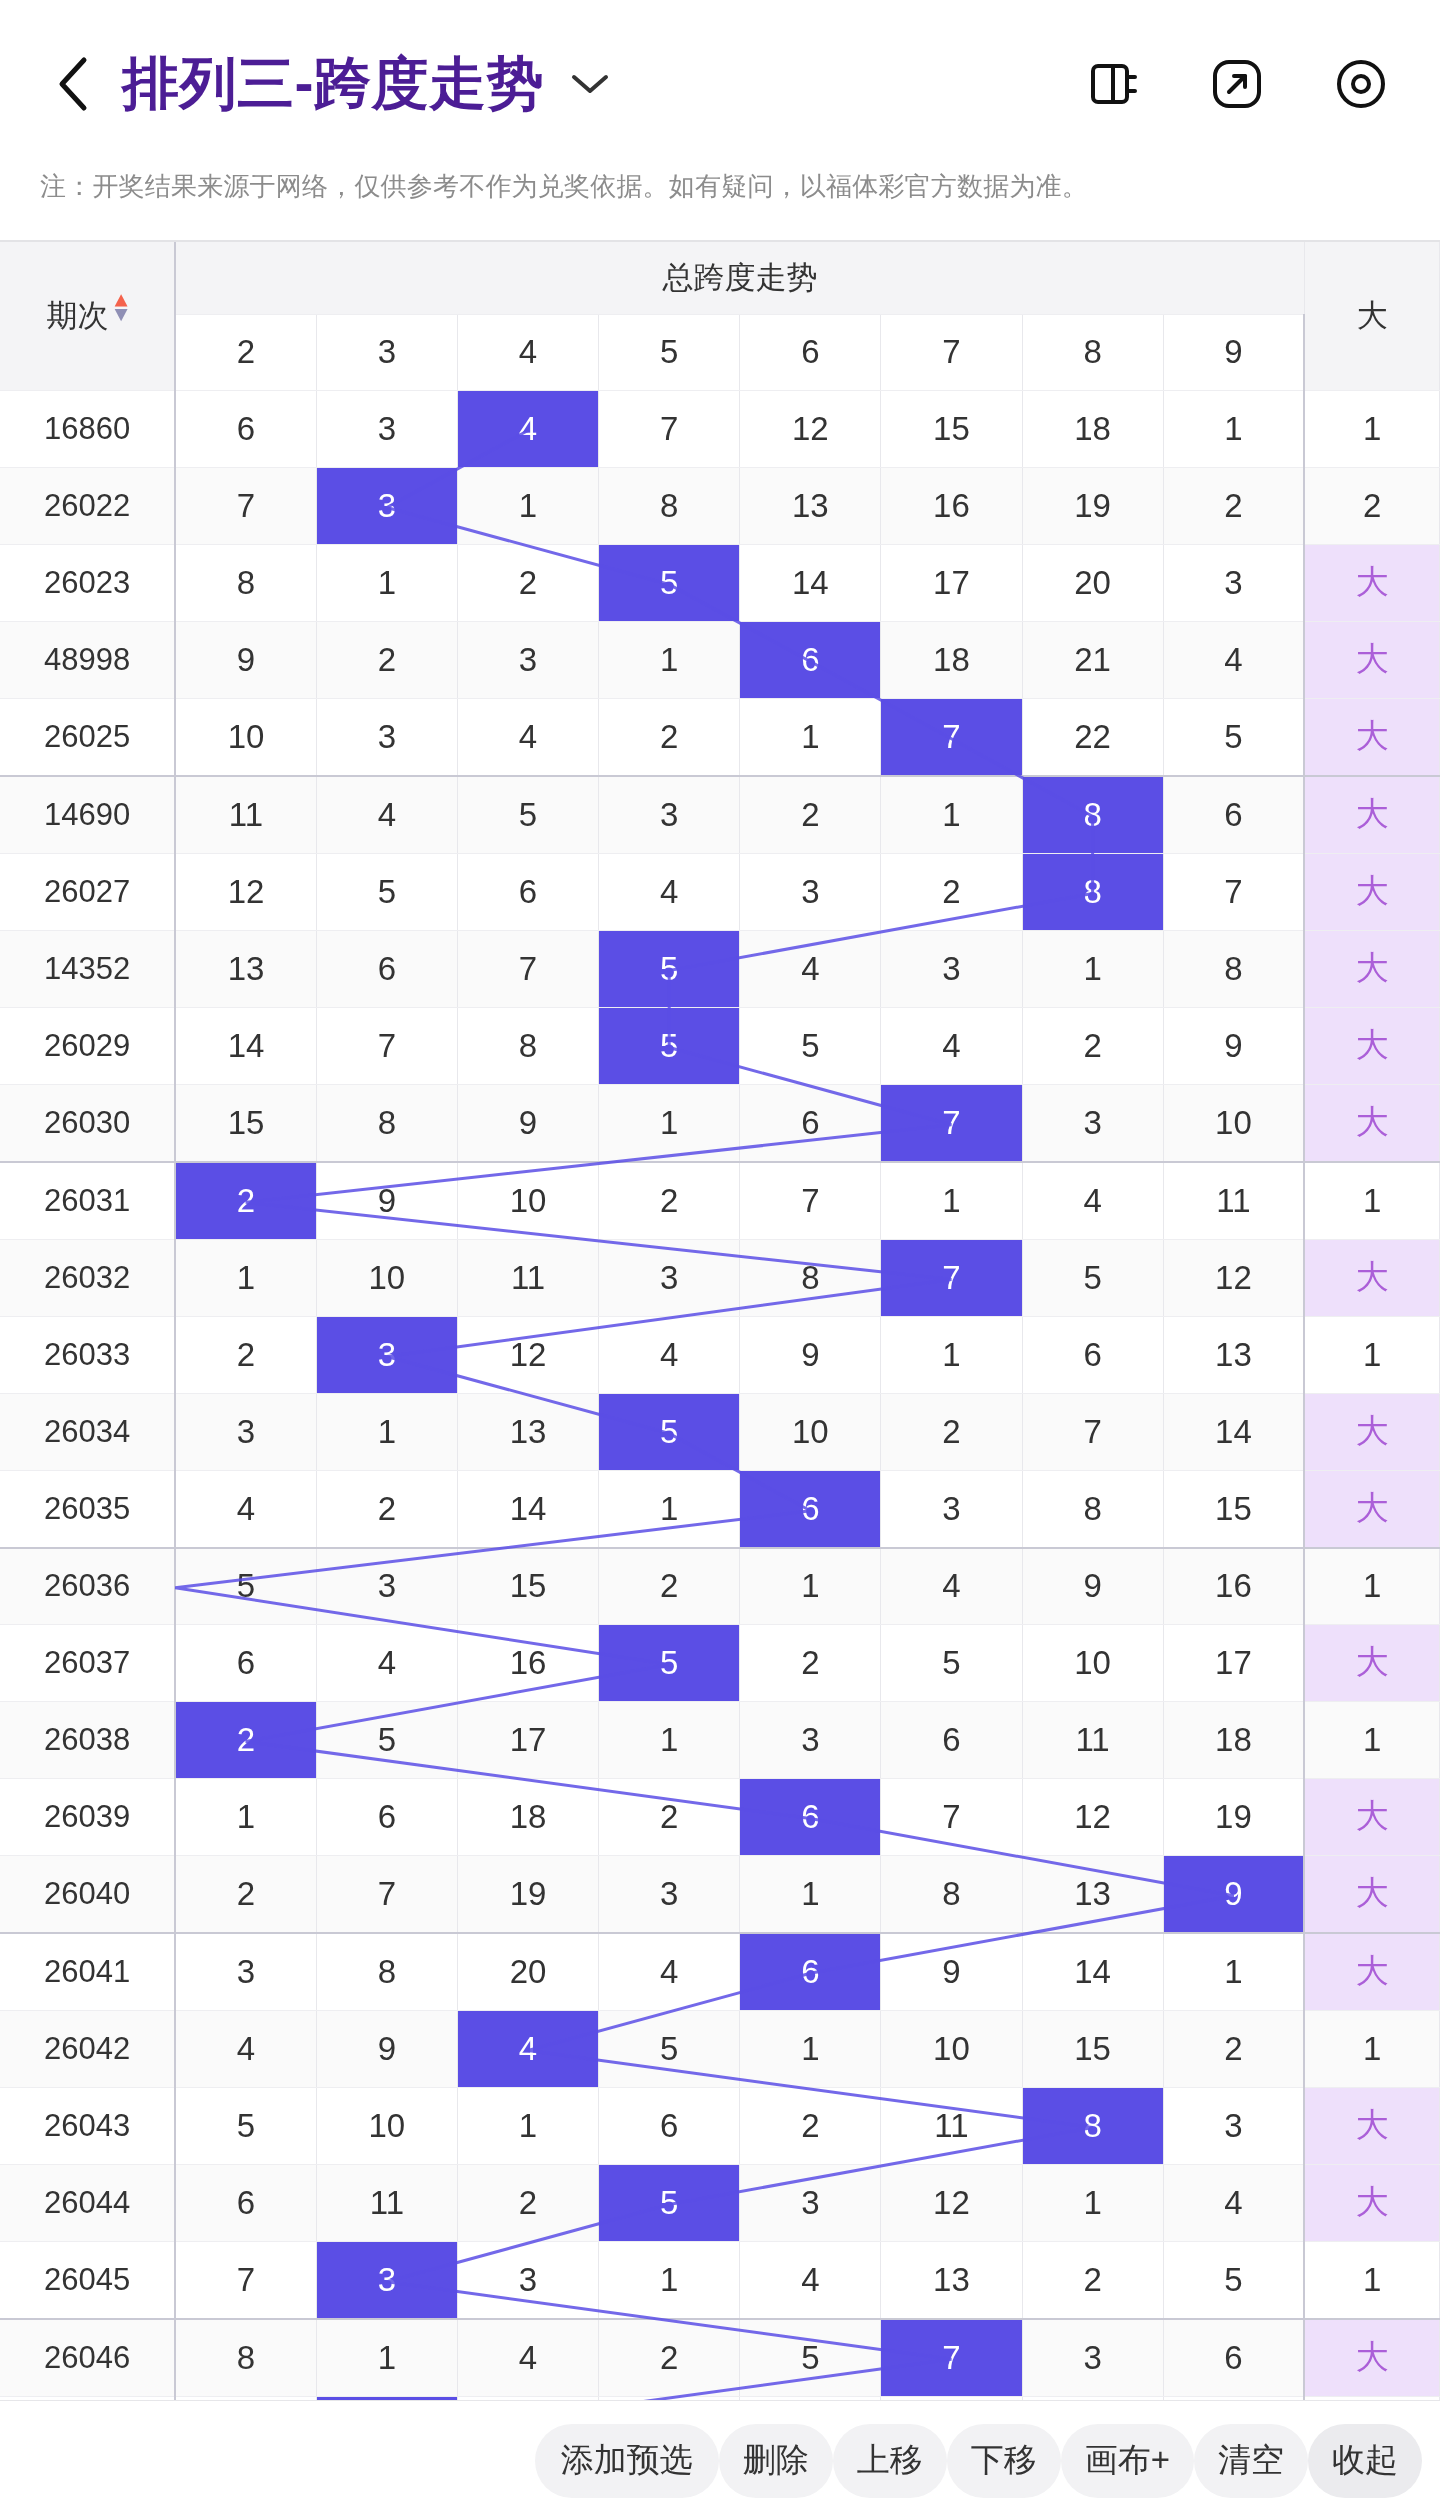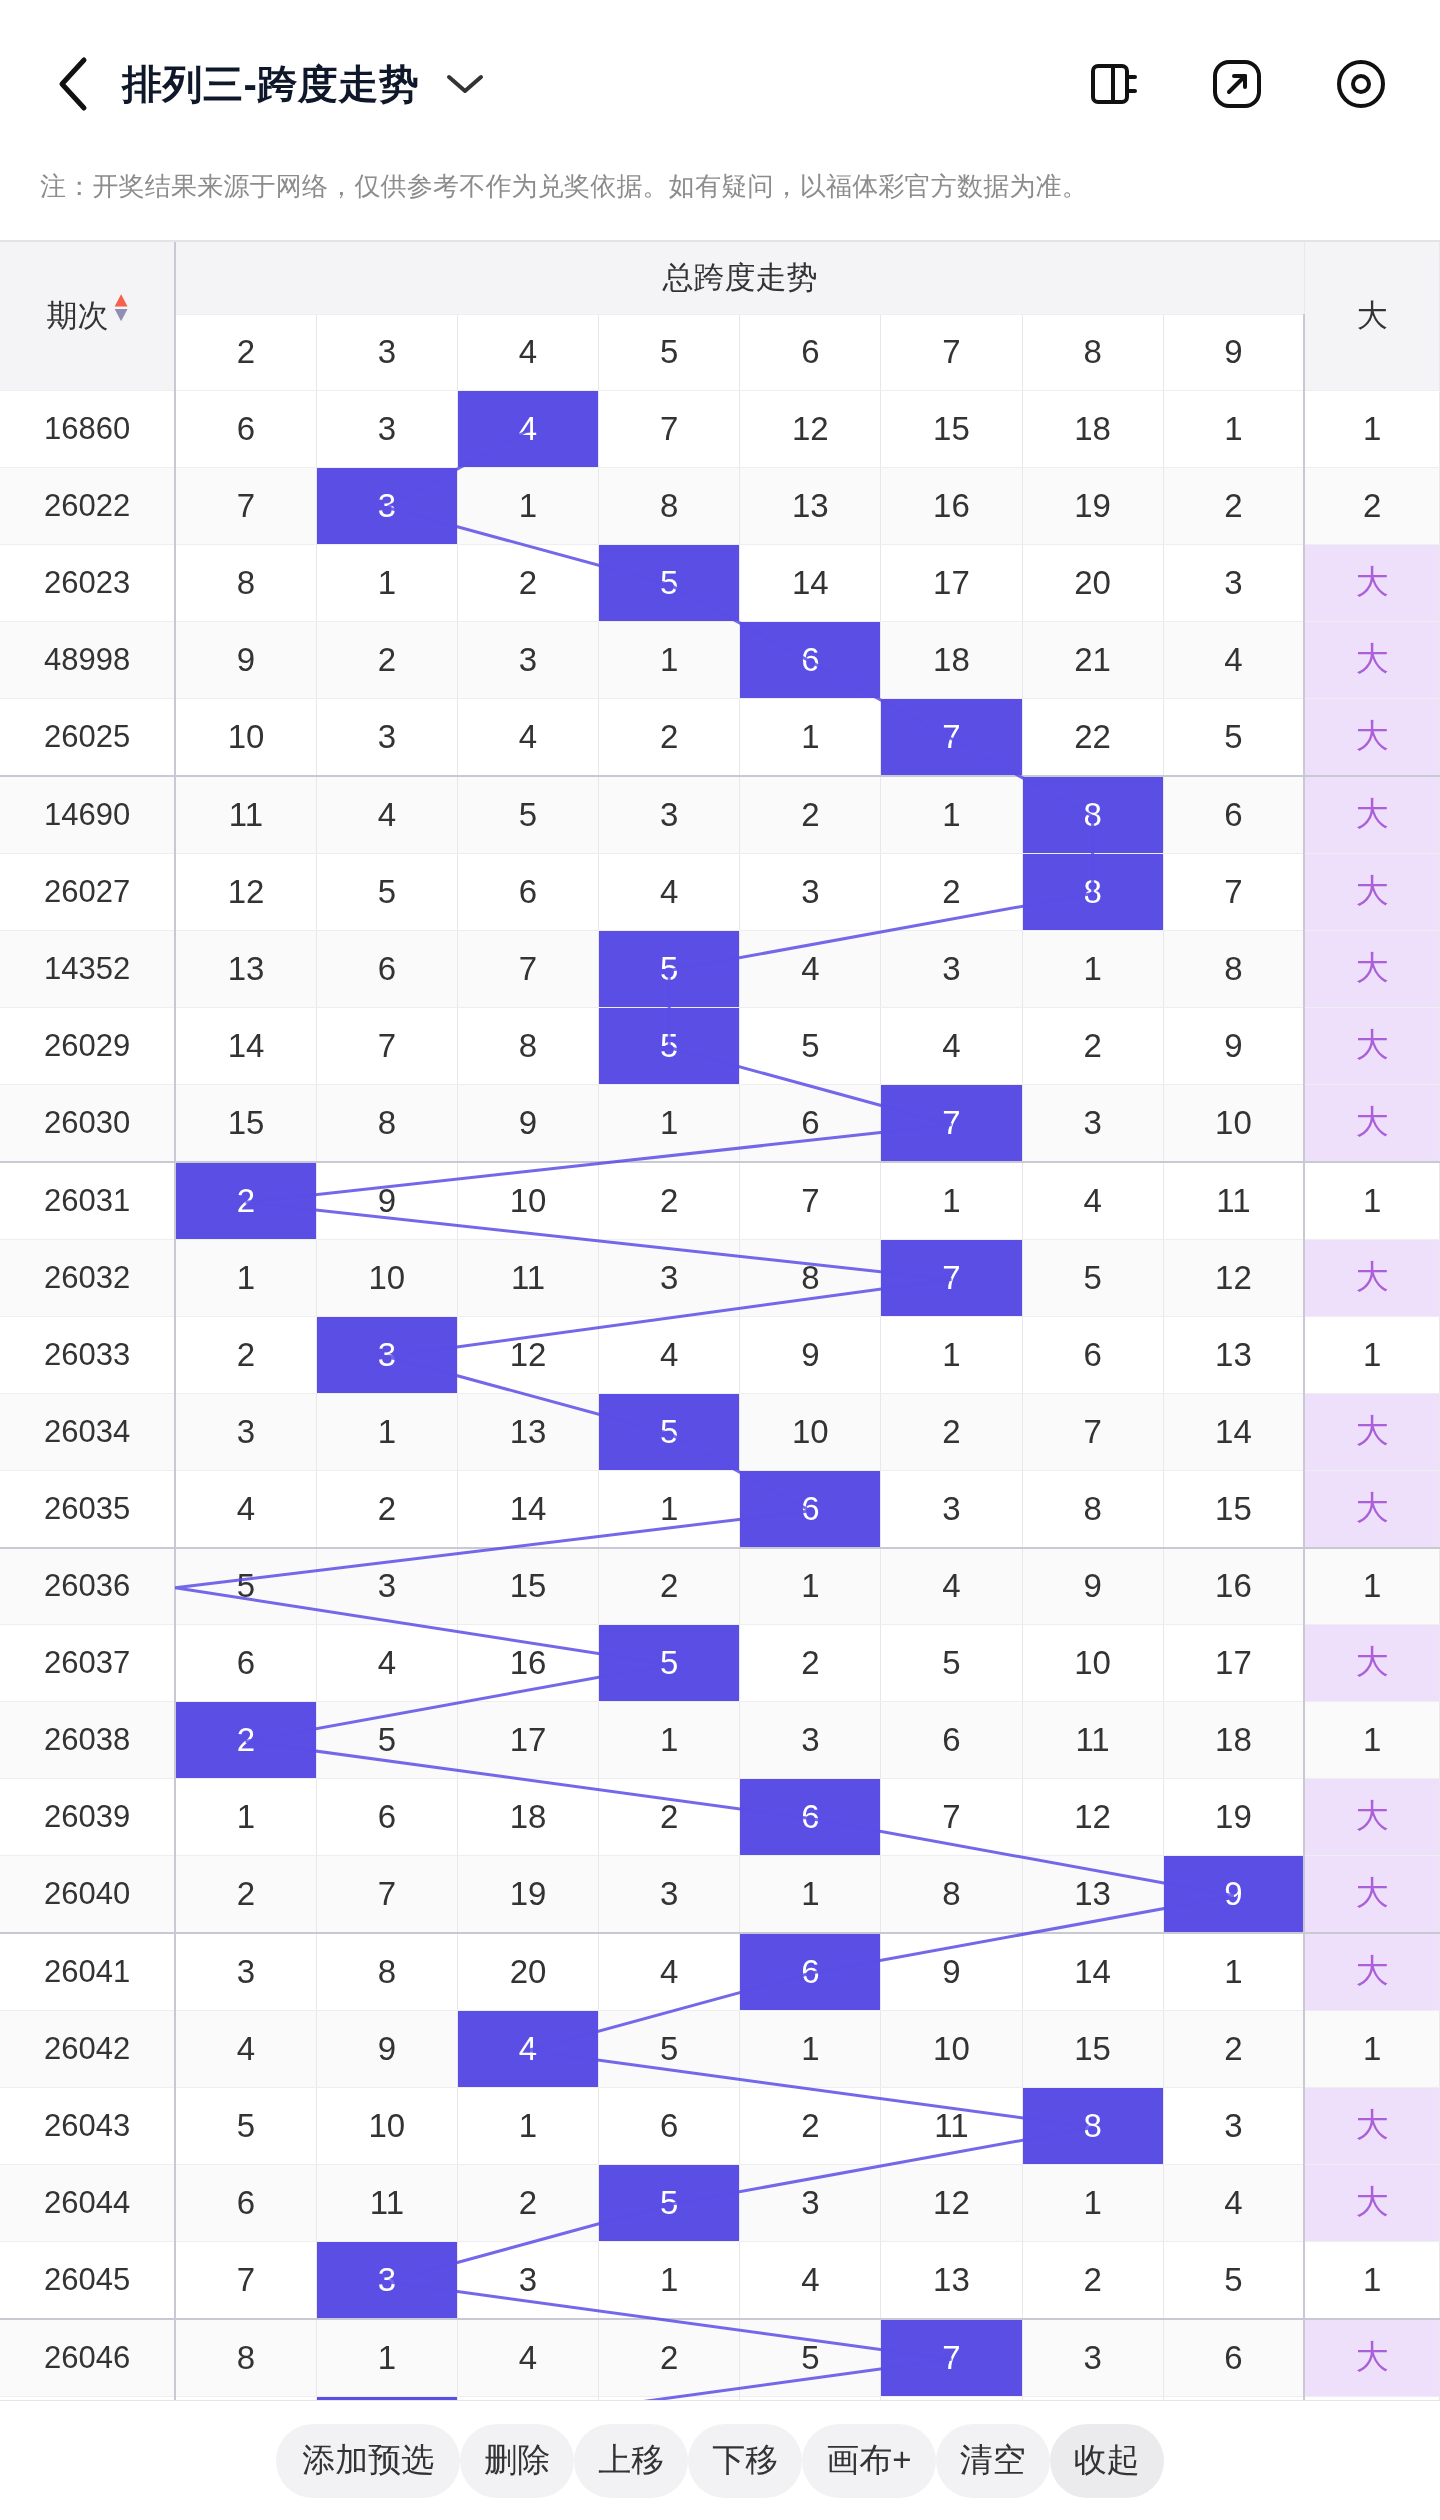--- a/index.html
+++ b/index.html
@@ -31,23 +31,23 @@
     display: flex; align-items: center; justify-content: center;
     margin-right: 18px;
   }
   .back-icon svg { display: block; }
   .title-wrap {
     display: flex; align-items: center; gap: 26px;
     flex: 1 1 auto;
     min-width: 0;
   }
   .page-title {
-    font-size: 40px;
+    font-size: 57px;
     font-weight: 700;
-    color: #0f172a;
+    color: #4c1d95;
     letter-spacing: 0.5px;
     white-space: nowrap;
   }
   .chev-down { width: 40px; height: 40px; display:flex; align-items:center; justify-content:center;}
   .header-actions {
     display: flex; align-items: center; gap: 66px;
     flex: 0 0 auto;
     margin-right: 6px;
   }
   .hicon { width: 58px; height: 58px; display:flex; align-items:center; justify-content:center;}
@@ -165,21 +165,21 @@
   
   .footer {
     position: absolute;
     left: 0; bottom: 0;
     width: 1440px;
     height: 120px;
     background: #ffffff;
     border-top: 1px solid #e6e6e9;
     display: flex;
     align-items: center;
-    justify-content: center;
+    justify-content: flex-end;
     padding: 0 18px;
   }
   .fbtn {
     height: 74px;
     border-radius: 37px;
     background: #f2f2f4;
     color: #333333;
     font-size: 33px;
     display: flex;
     align-items: center;

